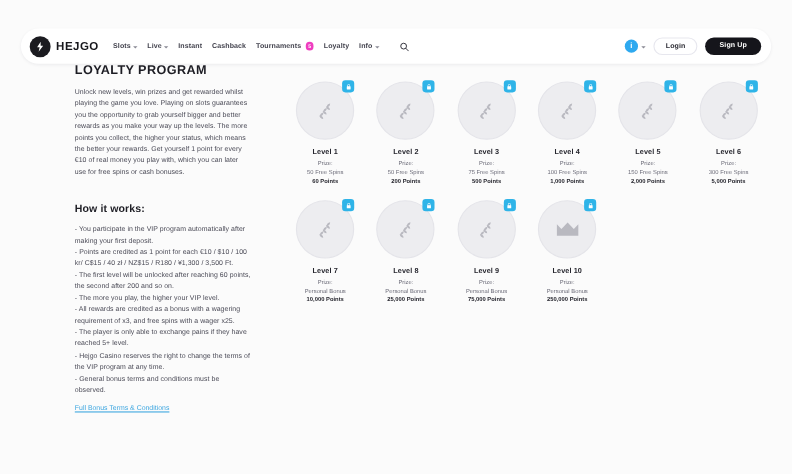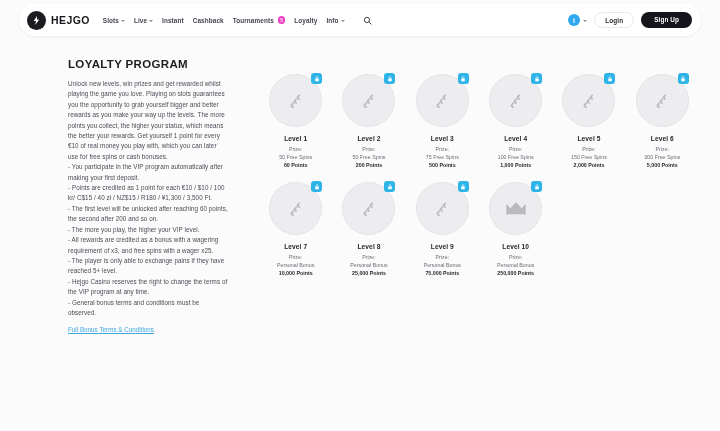--- a/index.html
+++ b/index.html
@@ -18,21 +18,21 @@
 
   
   .page {
     width: 720px;
     height: 431px;
     position: relative;
     background: #fbfbfb;
   }
   .header-wrap {
     position: absolute;
-    top: 4px;
+    top: 26px;
     left: 19px;
     width: 682px;
     height: 32px;
   }
   .header {
     width: 100%;
     height: 32px;
     background: #ffffff;
     border-radius: 16px;
     box-shadow: 0 1px 3px rgba(30,30,50,0.07);
@@ -338,20 +338,21 @@
 
     </div>
   </div>
 
   <div class="content">
 
     <div class="left-col">
       <h1 class="section-title">LOYALTY PROGRAM</h1>
       <p class="body-text">Unlock new levels, win prizes and get rewarded whilst playing the game you love. Playing on slots guarantees you the opportunity to grab yourself bigger and better rewards as you make your way up the levels. The more points you collect, the higher your status, which means the better your rewards. Get yourself 1 point for every €10 of real money you play with, which you can later use for free spins or cash bonuses.</p>
 
+      <h2 class="howit-title">How it works:</h2>
       <div class="bullets">
         <p>- You participate in the VIP program automatically after making your first deposit.</p>
         <p>- Points are credited as 1 point for each €10 / $10 / 100 kr/ C$15 / 40 zł / NZ$15 / R180 / ¥1,300 / 3,500 Ft.</p>
         <p>- The first level will be unlocked after reaching 60 points, the second after 200 and so on.</p>
         <p>- The more you play, the higher your VIP level.</p>
         <p>- All rewards are credited as a bonus with a wagering requirement of x3, and free spins with a wager x25.</p>
         <p>- The player is only able to exchange pains if they have reached 5+ level.</p>
         <p>- Hejgo Casino reserves the right to change the terms of the VIP program at any time.</p>
         <p>- General bonus terms and conditions must be observed.</p>
       </div>

